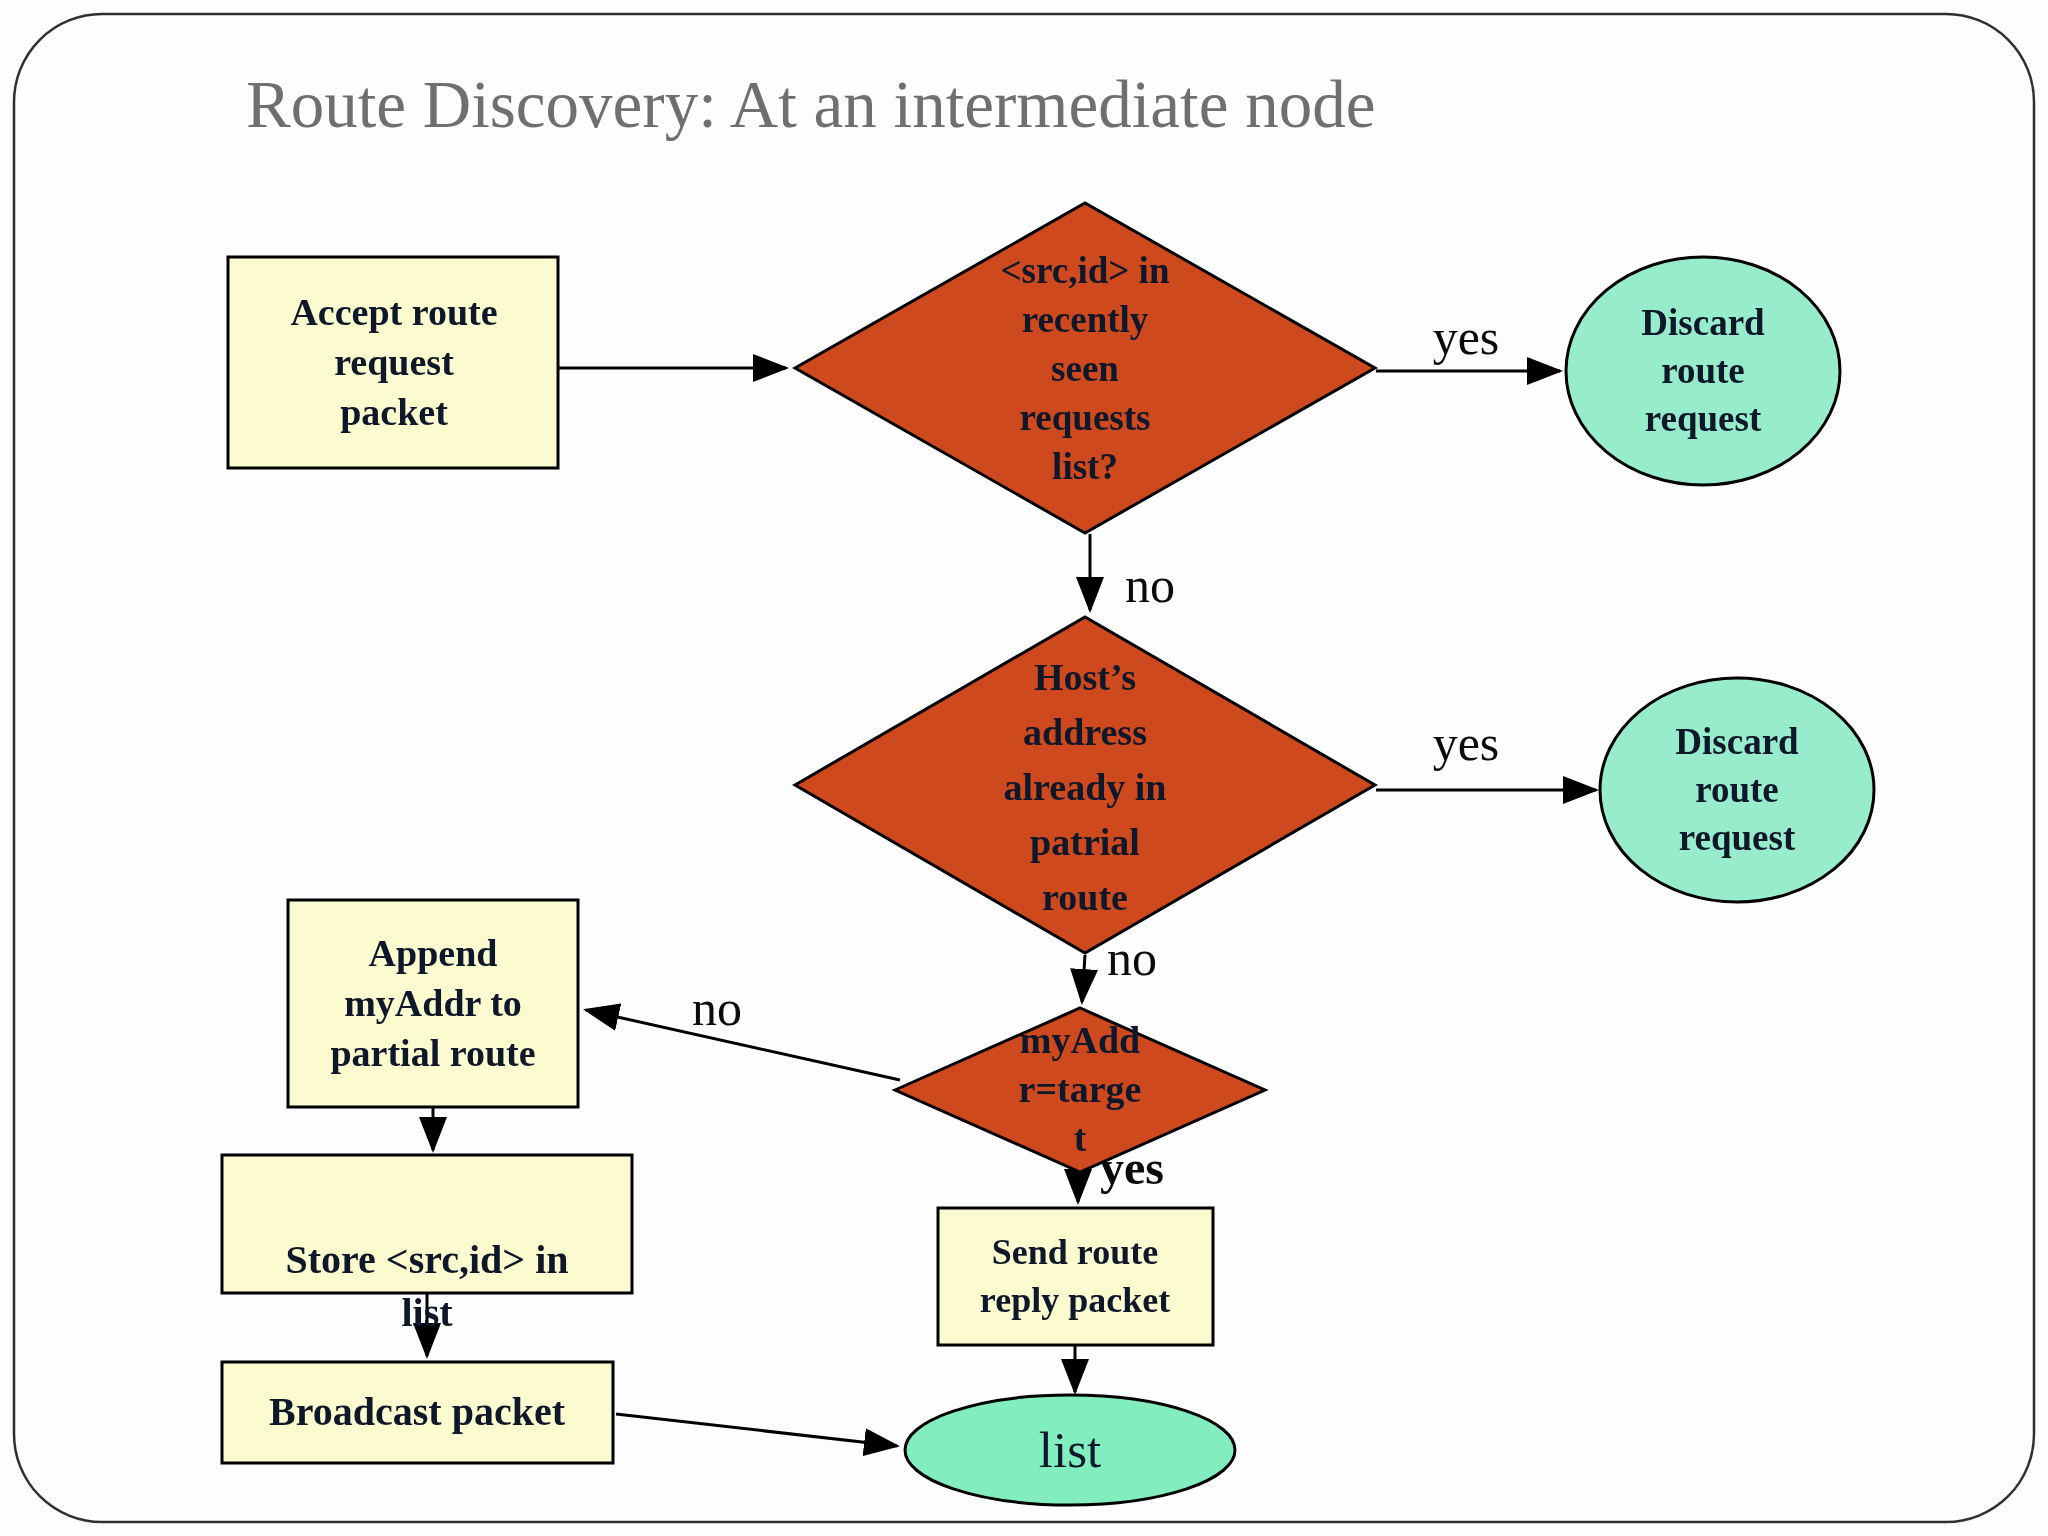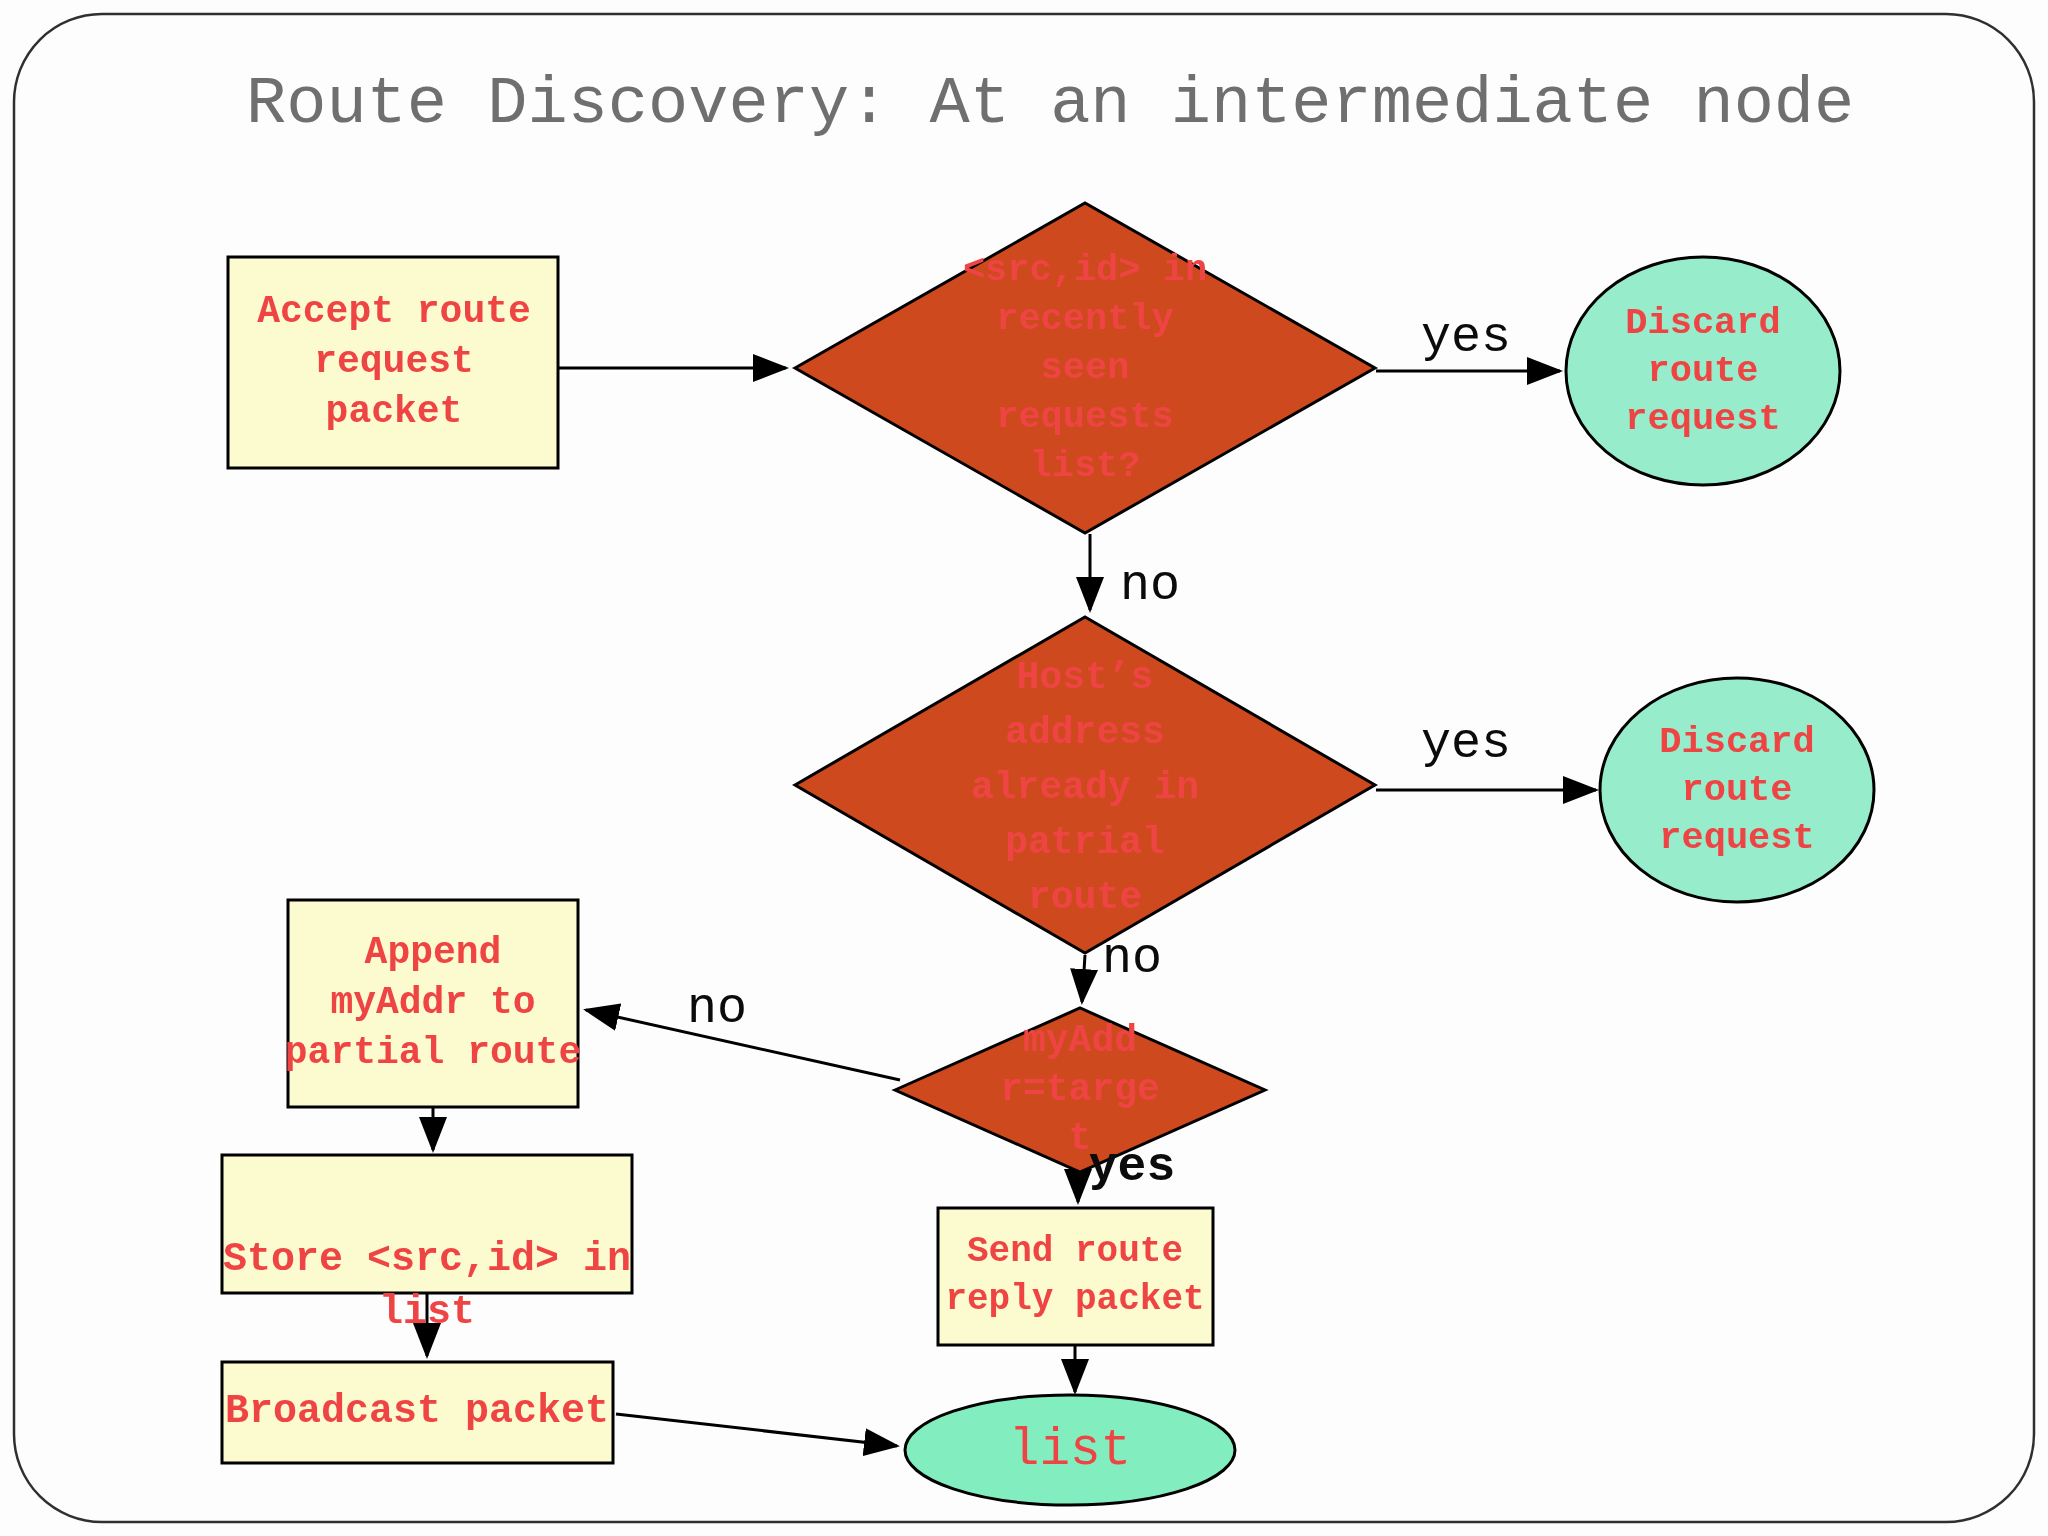--- a/index.html
+++ b/index.html
@@ -1,22 +1,22 @@
 <!DOCTYPE html>
 <html><head>
 <meta charset="utf-8">
 <style>
   html,body{margin:0;padding:0;background:#ffffff;}
   .slide{position:relative;width:2048px;height:1536px;background:#fdfdfd;
-         font-family:Liberation Mono, monospace;overflow:hidden;}
+         font-family:Liberation Serif, serif;overflow:hidden;}
   svg.layer{position:absolute;left:0;top:0;}
   .page-title{position:absolute;left:246px;top:66px;font-size:67px;color:#6f6f6f;
               white-space:nowrap;letter-spacing:0px;}
   .lbl{position:absolute;transform:translate(-50%,-50%);text-align:center;
-       color:#ef4444;font-weight:bold;white-space:pre-line;}
+       color:#0f172a;font-weight:bold;white-space:pre-line;}
   .lbl-accept{font-size:38px;line-height:50px;}
   .lbl-seen{font-size:37px;line-height:49px;}
   .lbl-discard{font-size:37px;line-height:48px;}
   .lbl-addr{font-size:38px;line-height:55px;}
   .lbl-target{font-size:38px;line-height:49px;}
   .lbl-append{font-size:38px;line-height:50px;}
   .lbl-store{font-size:40px;line-height:53px;}
   .lbl-broadcast{font-size:40px;line-height:44px;}
   .lbl-send{font-size:36px;line-height:48px;}
   .lbl-done{font-size:51px;font-weight:400;}

